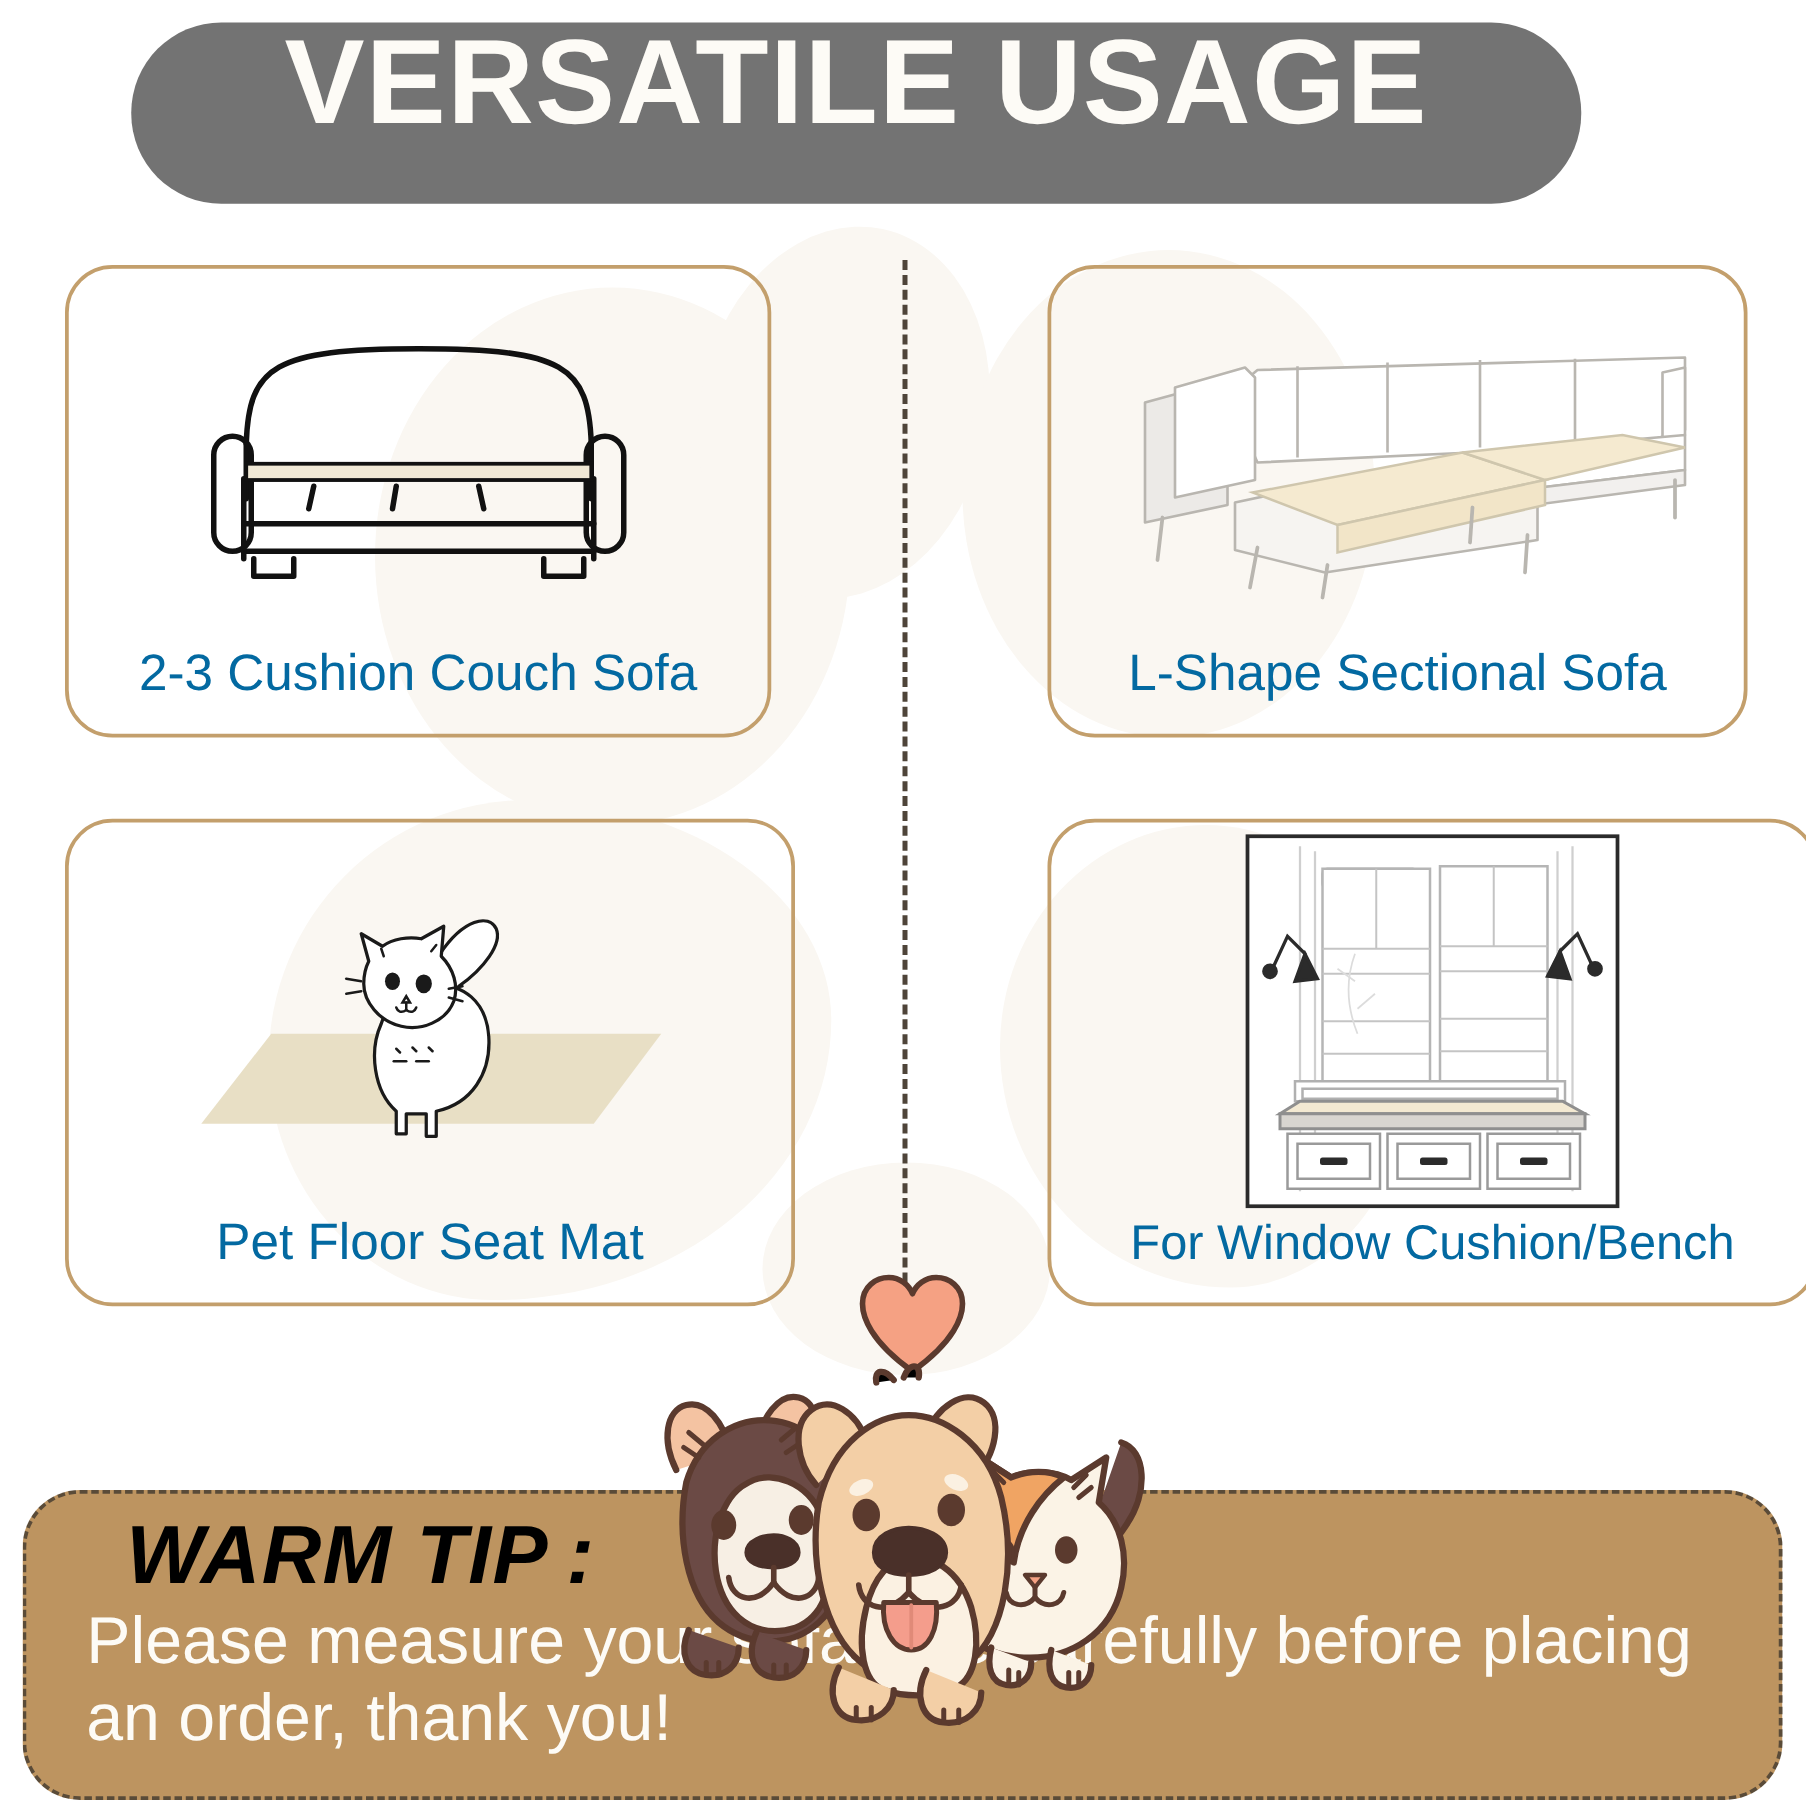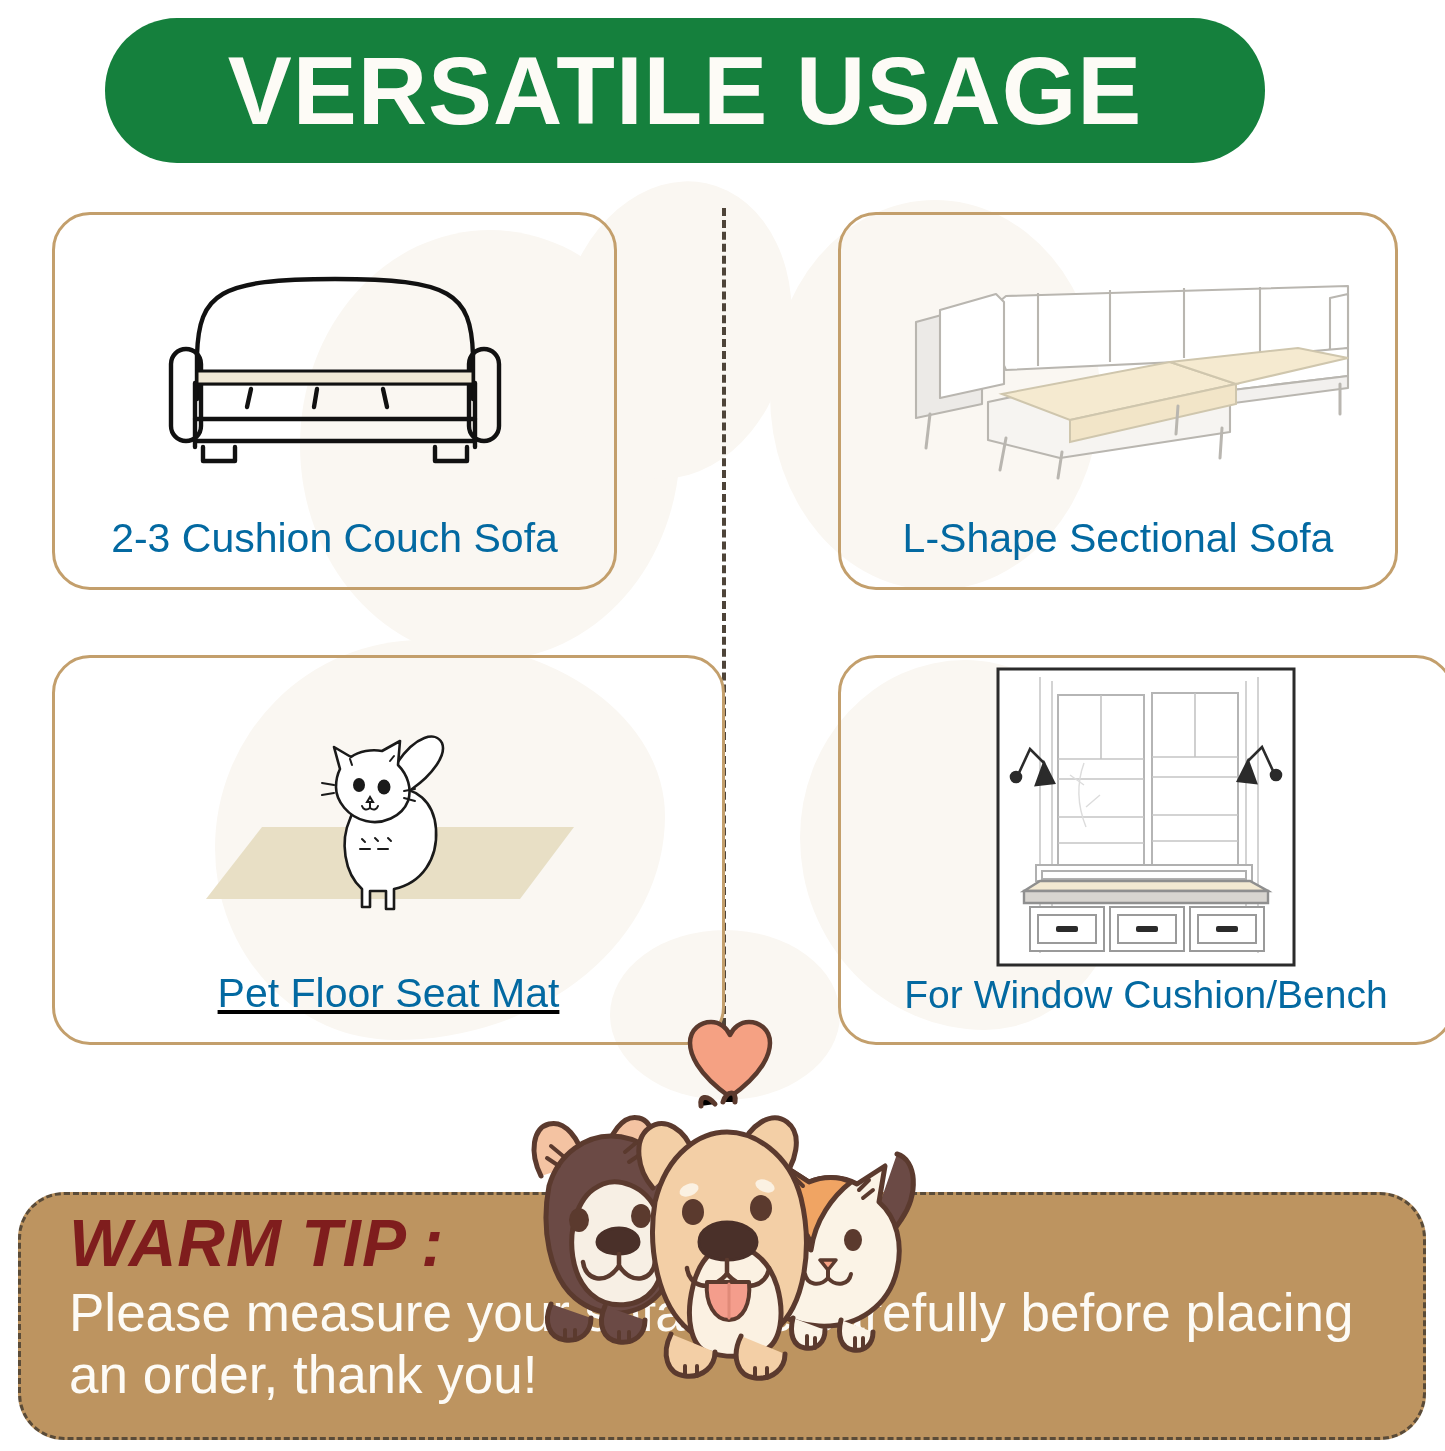--- a/index.html
+++ b/index.html
@@ -34,24 +34,23 @@
   .blob-e { left: 800px;  top: 660px;  width: 330px; height: 370px; border-radius: 50% 50% 44% 56% / 48% 52% 48% 52%; }
   .blob-f { left: 610px;  top: 930px;  width: 230px; height: 170px; }
 
   
   .header-banner {
     position: absolute;
     left: 105px;
     top: 18px;
     width: 1160px;
     height: 145px;
-    background: #15803d;
+    background: #737373;
     border-radius: 72px;
     display: flex;
-    align-items: center;
     justify-content: center;
     z-index: 3;
   }
   .header-title {
     color: #fdfbf6;
     font-size: 96px;
     font-weight: bold;
     letter-spacing: 1px;
     line-height: 1;
     white-space: nowrap;
@@ -77,21 +76,21 @@
     background: transparent;
     border: 3px solid #c39f6c;
     border-radius: 38px;
     display: flex;
     flex-direction: column;
     align-items: center;
     justify-content: flex-start;
   }
   .card-tl { left: 52px;  top: 212px; width: 565px; height: 378px; }
   .card-tr { left: 838px; top: 212px; width: 560px; height: 378px; }
-  .card-bl { left: 52px;  top: 655px; width: 673px; height: 390px; text-decoration: underline; }
+  .card-bl { left: 52px;  top: 655px; width: 584px; height: 390px; }
   .card-br { left: 838px; top: 655px; width: 616px; height: 390px; }
 
   .card-art {
     flex: 1 1 auto;
     width: 100%;
     display: flex;
     align-items: center;
     justify-content: center;
     overflow: hidden;
   }
@@ -133,28 +132,29 @@
     top: 1192px;
     width: 1408px;
     height: 248px;
     background: #bd9460;
     border: 3px dashed #5a4b38;
     border-radius: 46px;
     z-index: 5;
     padding: 14px 34px 0 48px;
   }
   .tip-head {
-    color: #7f1d1d;
+    color: #000000;
     font-size: 66px;
     font-weight: bold;
     font-style: italic;
     line-height: 1.05;
     letter-spacing: 1px;
     white-space: nowrap;
     font-family: "Liberation Sans", sans-serif;
+    margin-left: 32px;
   }
   .tip-body {
     color: #fdfbf6;
     font-size: 53px;
     line-height: 1.16;
     margin-top: 4px;
     font-family: "Liberation Sans", sans-serif;
   }
 
   svg { display: block; }

